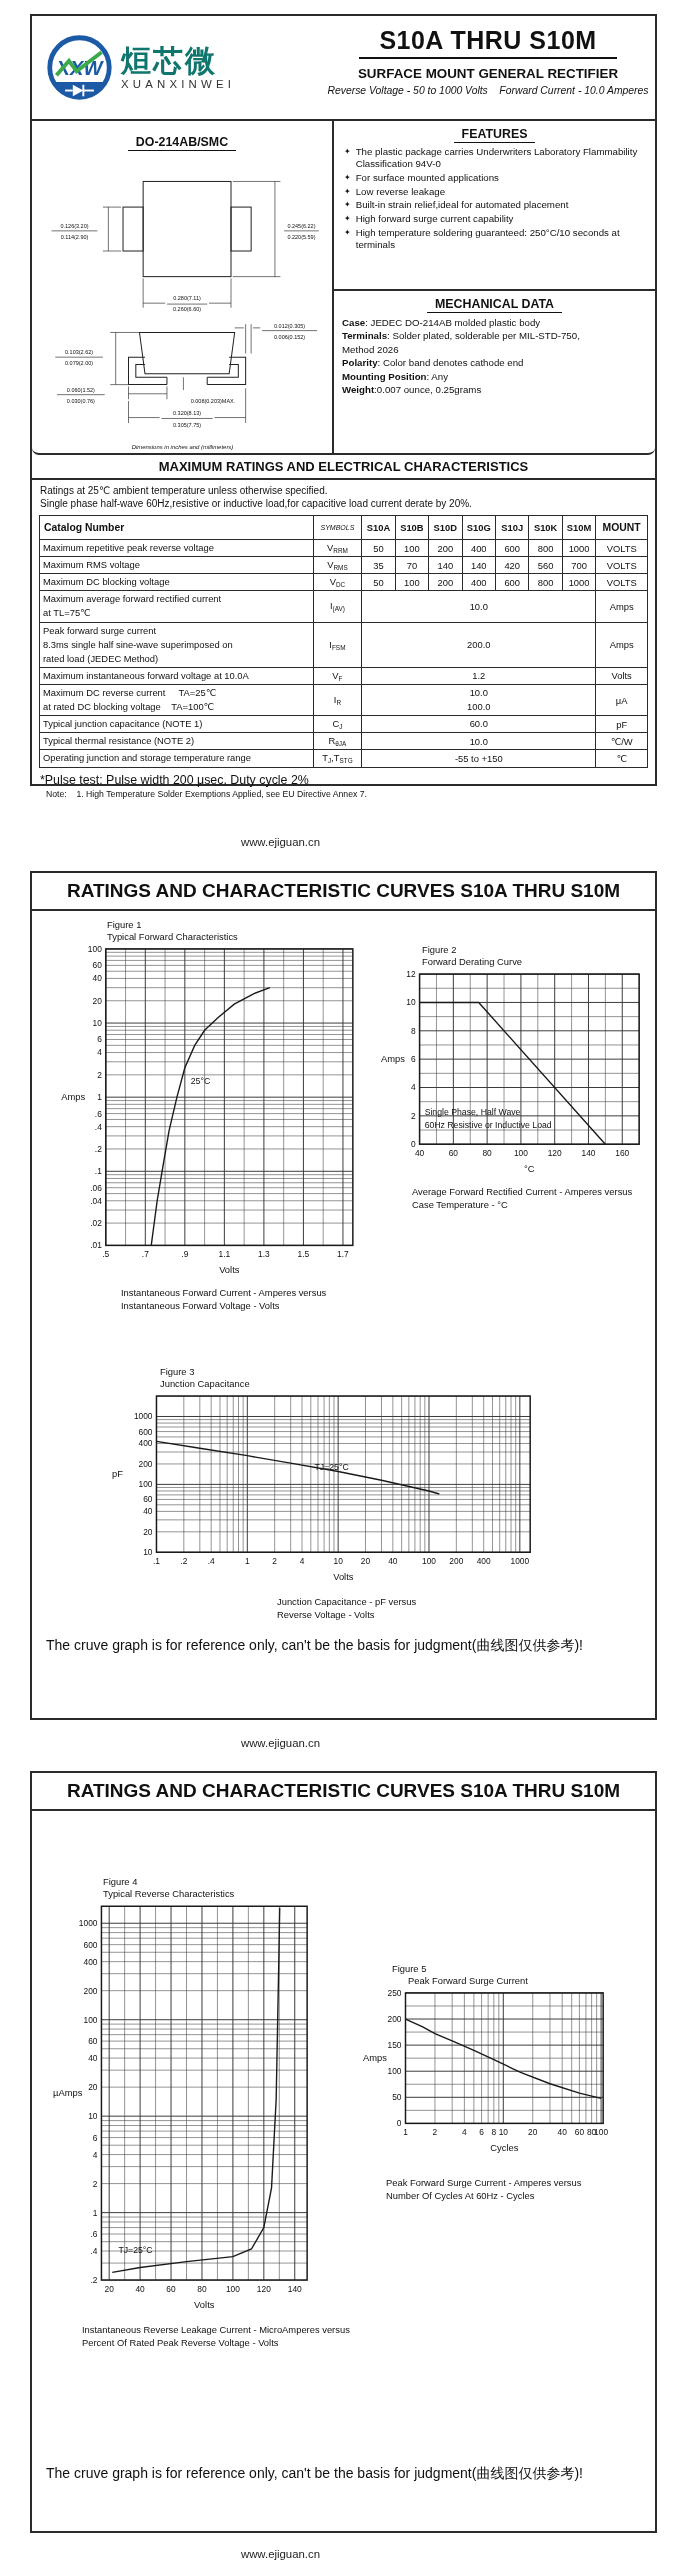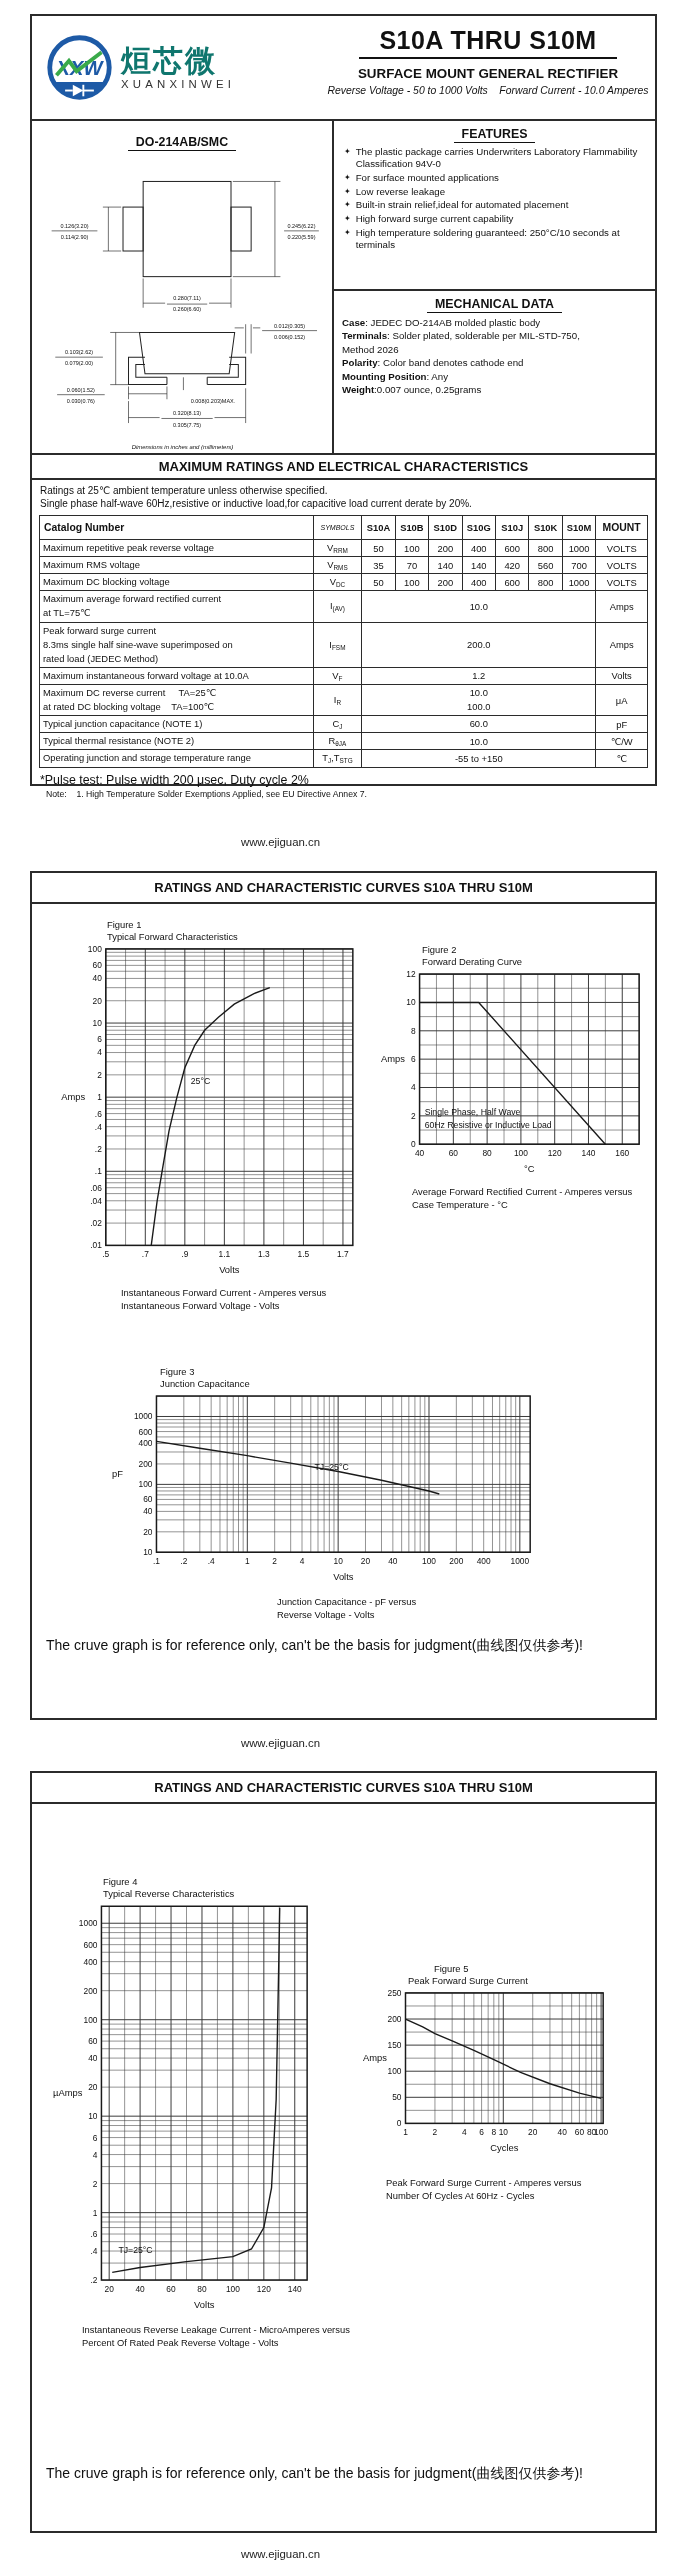--- a/index.html
+++ b/index.html
@@ -14,21 +14,21 @@
   .hdr{display:flex;border-bottom:2px solid #2b2b2b;height:103px;}
   .hdr-left{width:289px;display:flex;align-items:center;padding-left:12px;box-sizing:border-box;}
   .logo-txt{margin-left:6px;}
   .logo-cn{font-size:30px;font-weight:700;letter-spacing:2px;color:#0f766e;line-height:1.05;font-family:"Liberation Sans",sans-serif;}
   .logo-en{font-size:11.4px;letter-spacing:4.2px;color:#333;margin-top:2px;}
   .hdr-right{flex:1;display:flex;flex-direction:column;align-items:center;padding-top:10px;}
   .ttl{font-size:25px;font-weight:700;letter-spacing:0.5px;border-bottom:2.5px solid #111;padding:0 20px 2px;}
   .subttl{font-size:13.4px;font-weight:700;margin-top:7px;}
   .tagline{font-size:10.4px;font-style:italic;margin-top:4px;}
   
-  .cols{display:flex;height:332px;border-bottom:2px solid #2b2b2b;}
+  .cols{display:flex;height:332px;border-bottom:2px solid #2b2b2b;border-radius:7px;}
   .lcol{width:302px;border-right:2px solid #2b2b2b;box-sizing:border-box;padding-top:8px;}
   .rcol{flex:1;display:flex;flex-direction:column;}
   .uhead{text-align:center;font-weight:700;font-size:12.4px;margin:6px 0 5px;}
   .uhead span{border-bottom:1.5px solid #111;padding:0 8px 1px;}
   .feat{height:170px;border-bottom:2px solid #2b2b2b;box-sizing:border-box;padding:0 8px;}
   .feat-item{display:flex;gap:5px;font-size:9.7px;line-height:1.26;margin:0 0 1.5px 2px;}
   .feat-bullet{font-size:8px;line-height:1.5;color:#111;}
   .mech{padding:0 8px;}
   .mech-line{font-size:9.7px;line-height:1.38;}
   .mech-line b{font-weight:700;}
@@ -45,21 +45,21 @@
   .h-part{font-weight:700;text-align:center;font-size:9.4px;}
   .h-unit{font-weight:700;text-align:center;font-size:10.4px;}
   .c-label{text-align:left;}
   .c-label div{white-space:pre;line-height:1.5;}
   .c-sym,.c-val,.c-span,.c-unit{text-align:center;}
   .c-span div{line-height:1.45;}
   .sub{font-size:6.4px;vertical-align:-2px;}
   .pulse{font-size:12.4px;padding:5px 8px 0;}
   .note1{font-size:8.7px;padding:2px 8px 0 14px;}
   
-  .sec-head{border-bottom:2px solid #2b2b2b;text-align:center;font-weight:700;font-size:13px;padding:7px 0;}
+  .sec-head{border-bottom:2px solid #2b2b2b;text-align:center;font-weight:700;font-size:19px;padding:7px 0;}
   .figure{position:absolute;}
   .fig-title{font-size:9.4px;line-height:1.3;}
   .fig-cap{font-size:9.4px;line-height:1.35;white-space:nowrap;}
   .tick{font-size:8.5px;fill:#111;font-family:"Liberation Sans",sans-serif;}
   .ann{font-size:8.8px;fill:#111;font-family:"Liberation Sans",sans-serif;}
   .axl{font-size:9.5px;fill:#111;font-family:"Liberation Sans",sans-serif;}
   .graph-note{position:absolute;font-size:14px;}
 </style>
 </head>
 <body>
@@ -696,21 +696,21 @@
         <polyline points="60.9,376.3 89.1,371.3 136.0,365.4 182.9,360.3 201.7,352.6 214.2,330.9 222.0,290.9 226.7,201.1 229.1,74.2 230.3,7.4" fill="none" stroke="#1a1a1a" stroke-width="1.4"></polyline>
         <text x="67.203007518797" y="356.80846572527633" class="ann">TJ=25°C</text>
         <text x="1" y="198" class="axl">µAmps</text>
         <text x="154" y="412" text-anchor="middle" class="axl">Volts</text>
       </svg>
     <div class="fig-cap" style="margin-left:30px;margin-top:6px;">Instantaneous Reverse Leakage Current - MicroAmperes versus</div>
     <div class="fig-cap" style="margin-left:30px;">Percent Of Rated Peak Reverse Voltage - Volts</div>
   </div>
 
   <div class="figure" style="left:330px;top:190px;">
-    <div class="fig-title" style="margin-left:72px;">Figure 5</div>
+    <div class="fig-title" style="margin-left:30px;">Figure 5</div>
     <div class="fig-title" style="margin-left:46px;">Peak Forward Surge Current</div>
     <svg width="257" height="170" viewBox="0 0 260 172">
         <line x1="44" y1="6" x2="44" y2="138" stroke="#3a3a3a" stroke-width="1"></line>
         <line x1="73.78741237176565" y1="6" x2="73.78741237176565" y2="138" stroke="#3a3a3a" stroke-width="0.55"></line>
         <line x1="91.21193160276601" y1="6" x2="91.21193160276601" y2="138" stroke="#3a3a3a" stroke-width="0.55"></line>
         <line x1="103.57482474353131" y1="6" x2="103.57482474353131" y2="138" stroke="#3a3a3a" stroke-width="0.55"></line>
         <line x1="113.16422965999809" y1="6" x2="113.16422965999809" y2="138" stroke="#3a3a3a" stroke-width="0.55"></line>
         <line x1="120.99934397453167" y1="6" x2="120.99934397453167" y2="138" stroke="#3a3a3a" stroke-width="0.55"></line>
         <line x1="127.62383873723589" y1="6" x2="127.62383873723589" y2="138" stroke="#3a3a3a" stroke-width="0.55"></line>
         <line x1="133.36223711529698" y1="6" x2="133.36223711529698" y2="138" stroke="#3a3a3a" stroke-width="0.55"></line>

